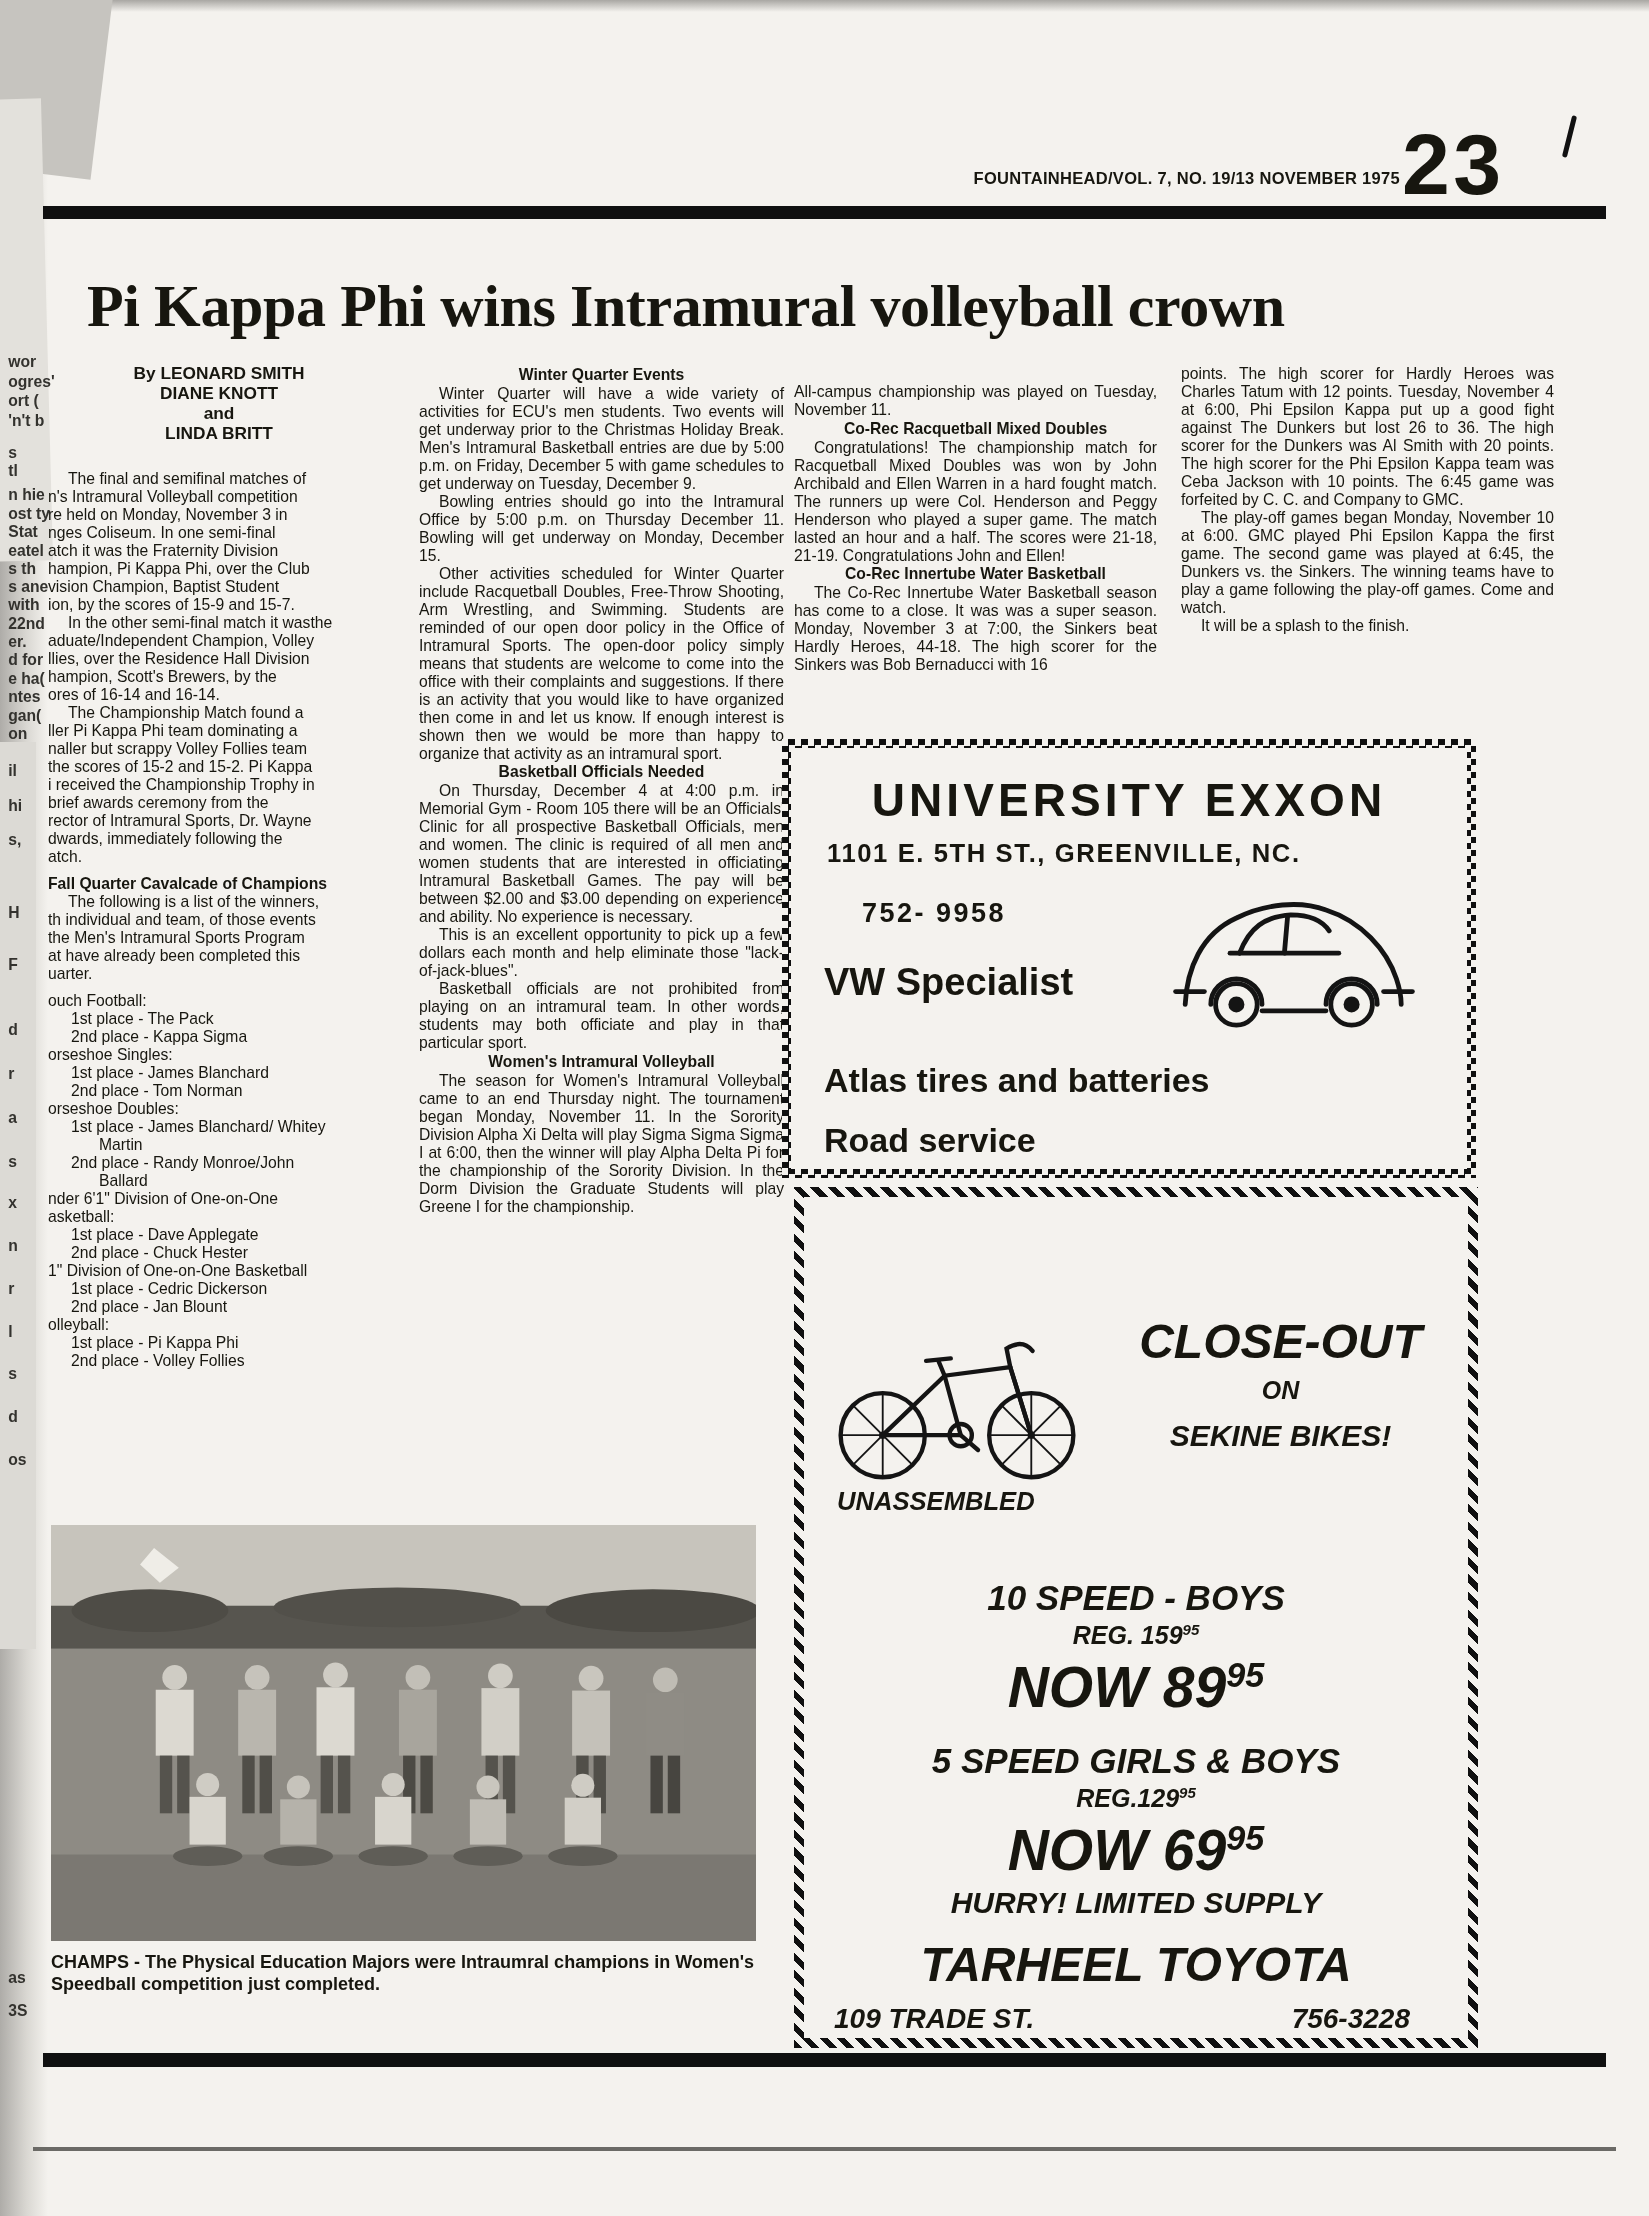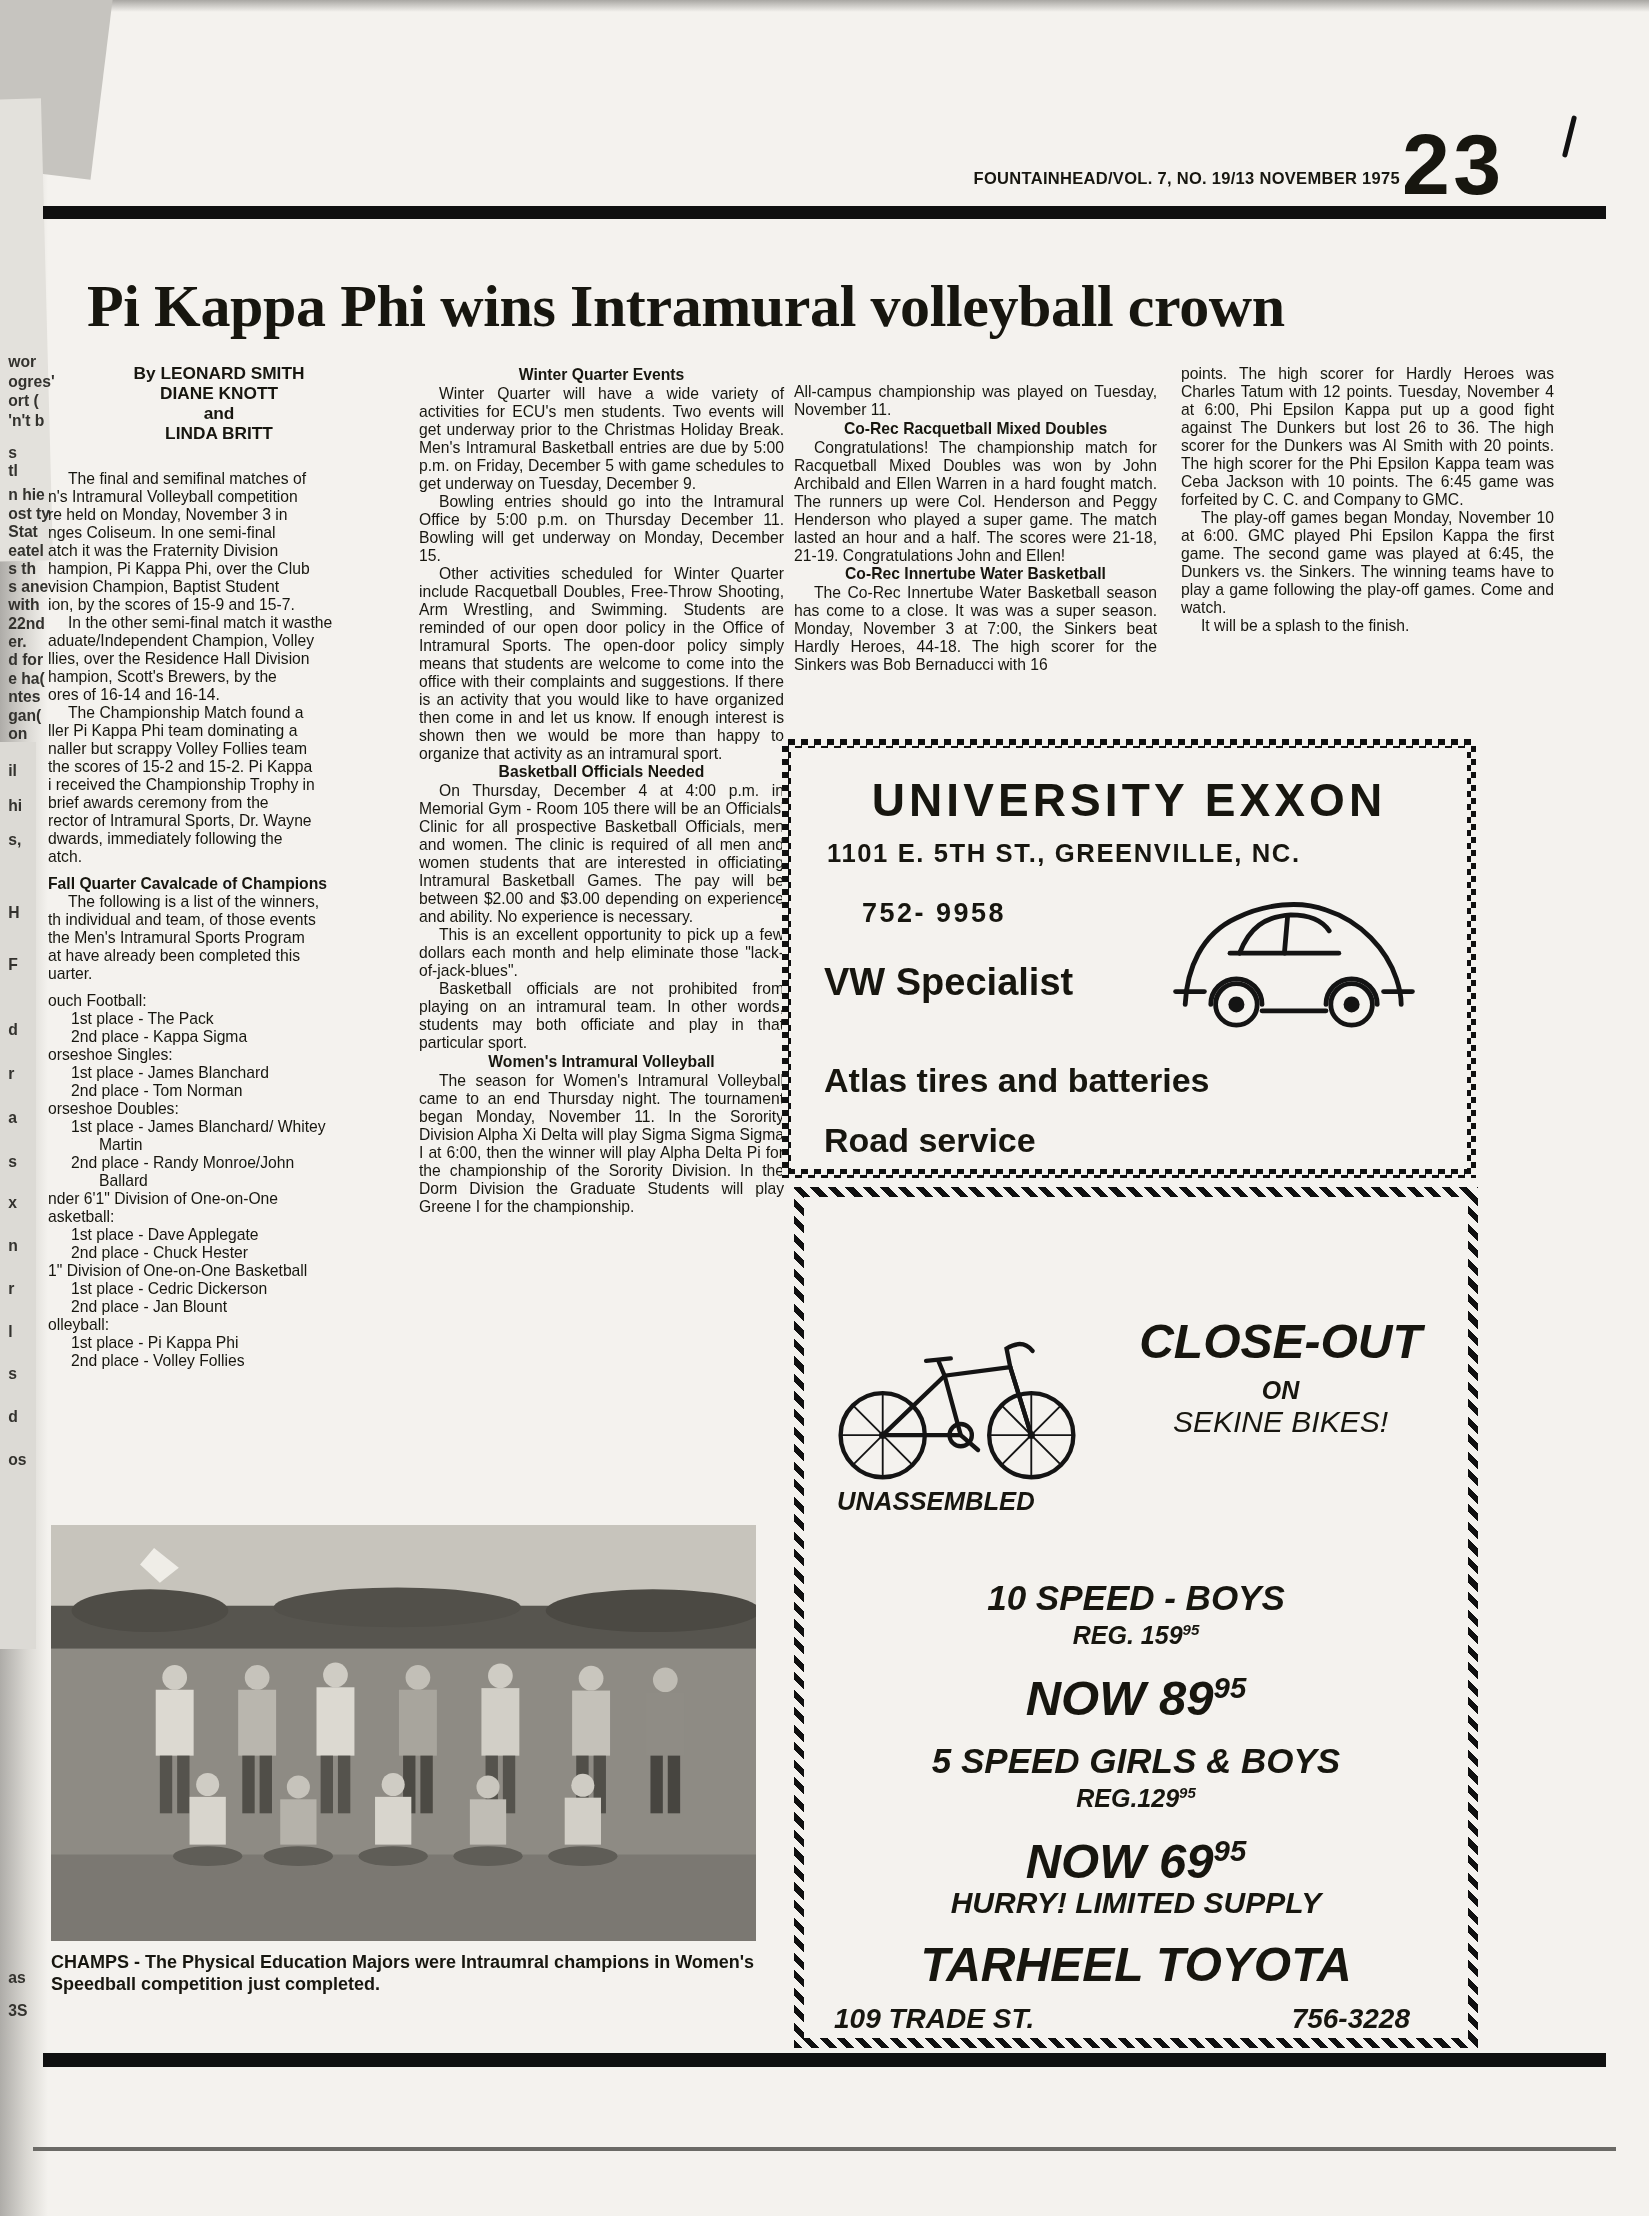--- a/index.html
+++ b/index.html
@@ -76,28 +76,28 @@
   
   .ad-bike-wrap { position:absolute; left:794px; top:1187px; width:684px; height:861px;
     background:repeating-linear-gradient(45deg,#101010 0 5.8px,#f4f2ee 5.8px 12.4px); padding:10px; }
   .ad-bike { position:relative; width:100%; height:100%; background:#f4f2ee; font-style:italic; }
   .bk-extra { position:absolute; top:23px; width:100%; text-align:center;
     font-size:53px; font-weight:bold; letter-spacing:1.6px; }
   .bk-bike { position:absolute; left:23px; top:106px; width:260px; height:190px; }
   .bk-closeout { position:absolute; left:295px; top:117px; width:363px; text-align:center; }
   .bk-co { font-size:48px; font-weight:bold; }
   .bk-on { font-size:25px; font-weight:bold; margin-top:6.6px; }
-  .bk-brand { font-size:30px; font-weight:normal; margin-top:0; }
+  .bk-brand { font-size:30px; font-weight:bold; margin-top:14px; }
   .bk-unasm { position:absolute; left:33px; top:290px; font-size:25.6px; font-weight:bold; }
   .bk-offer { position:absolute; width:100%; text-align:center; }
   .bk-offer1 { top:381px; }
   .bk-offer2 { top:544px; }
   .bk-ot { font-size:35px; font-weight:bold; }
   .bk-reg { font-size:25px; font-weight:bold; margin-top:3.3px; }
-  .bk-now { font-size:49px; font-weight:bold; margin-top:19px;font-style:italic; }
+  .bk-now { font-size:57px; font-weight:bold; margin-top:3px;font-style:italic; }
   sup { font-size:60%; vertical-align:super; }
   .bk-hurry { position:absolute; top:689px; width:100%; text-align:center; font-size:30px; font-weight:bold; }
   .bk-dealer { position:absolute; top:740px; width:100%; text-align:center; font-size:48px; font-weight:bold; }
   .bk-street { position:absolute; left:30px; top:806px; font-size:28px; font-weight:bold; }
   .bk-phone  { position:absolute; right:58px; top:806px; font-size:28px; font-weight:bold; }
 
   
   .photo { position:absolute; left:51px; top:1525px; width:705px; height:416px;
     background:#8b8982; overflow:hidden; }
   .photo svg { display:block; width:100%; height:100%; }

